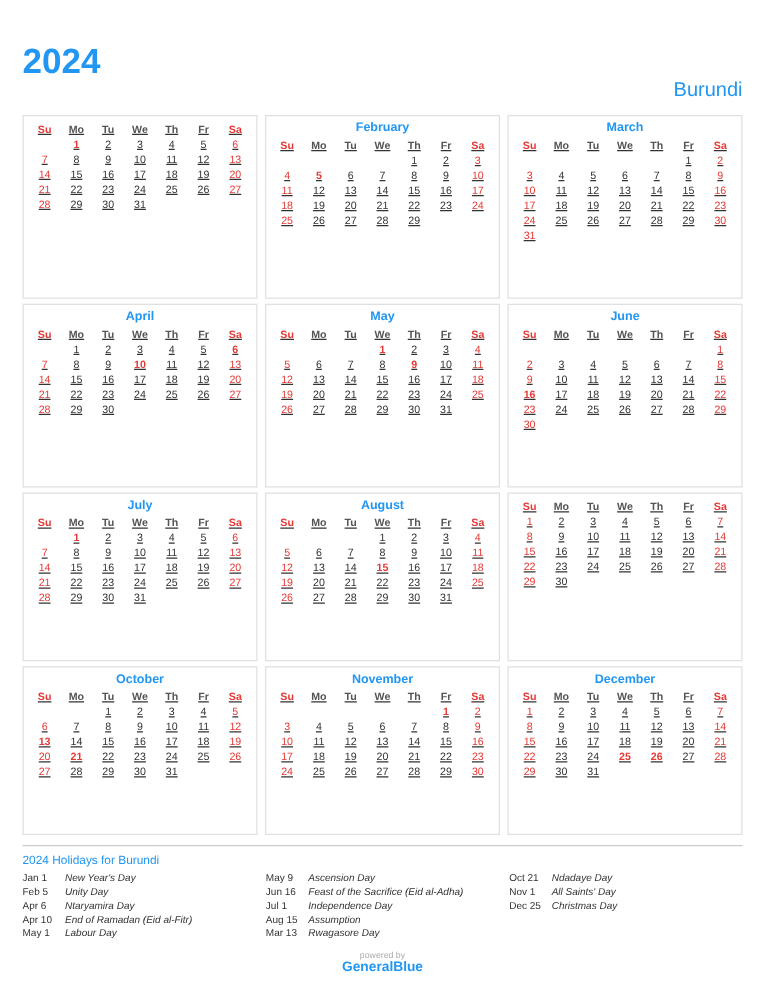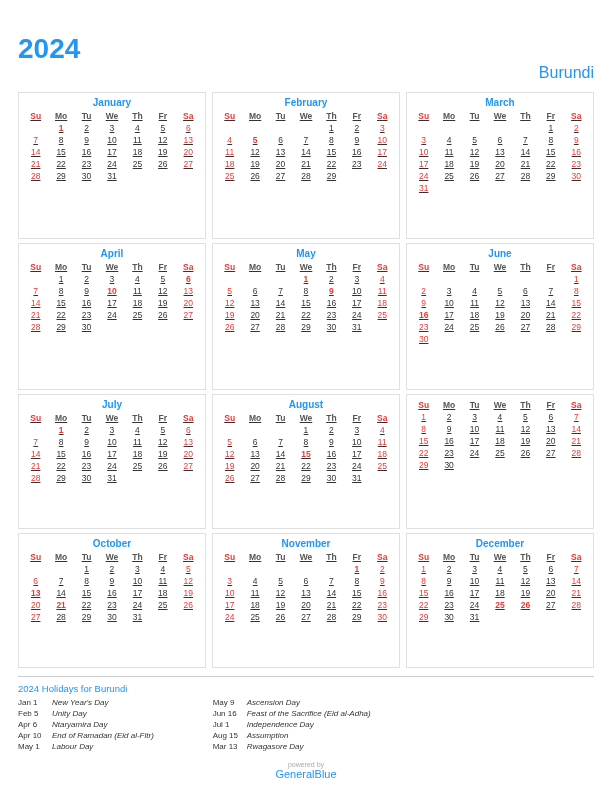--- a/index.html
+++ b/index.html
@@ -104,21 +104,21 @@
       font-style: italic;
     }
     .footer {
       margin-top: 8px;
       text-align: center;
       font-size: 8px;
       color: #999;
     }
     .footer-brand {
       font-size: 11px;
-      font-weight: normal;
+      font-weight: bold;
       color: #333;
     }
     .footer-brand span {
       color: #2196F3;
     }
     .powered-by {
       font-size: 7px;
       color: #aaa;
     }
   </style>
@@ -126,21 +126,20 @@
 <body>
 
 <div class="page">
   <div class="header">
     <div class="year">2024</div>
     <div class="country">Burundi</div>
   </div>
 
   <div class="calendars-grid" id="calendars-grid">
   <div class="month-block">
-        <div class="month-title">January</div>
         <table class="cal-table">
           <thead>
             <tr>
               <th style="color: rgb(229, 57, 53);">Su</th>
               <th>Mo</th>
               <th>Tu</th>
               <th>We</th>
               <th>Th</th>
               <th>Fr</th>
               <th style="color: rgb(229, 57, 53);">Sa</th>
@@ -945,20 +944,34 @@
             <span class="holiday-date">Jul 1</span>
             <span class="holiday-name">Independence Day</span>
           </div>
           <div class="holiday-item">
             <span class="holiday-date">Aug 15</span>
             <span class="holiday-name">Assumption</span>
           </div>
           <div class="holiday-item">
             <span class="holiday-date">Mar 13</span>
             <span class="holiday-name">Rwagasore Day</span>
+          </div>
+        </div>
+        <div>
+          <div class="holiday-item">
+            <span class="holiday-date">Oct 21</span>
+            <span class="holiday-name">Ndadaye Day</span>
+          </div>
+          <div class="holiday-item">
+            <span class="holiday-date">Nov 1</span>
+            <span class="holiday-name">All Saints' Day</span>
+          </div>
+          <div class="holiday-item">
+            <span class="holiday-date">Dec 25</span>
+            <span class="holiday-name">Christmas Day</span>
           </div>
         </div>
       </div>
   </div>
 
   <div class="footer">
     <div class="powered-by">powered by</div>
     <div class="footer-brand">
       <span>General</span><span style="color:#2196F3">Blue</span>
     </div>

